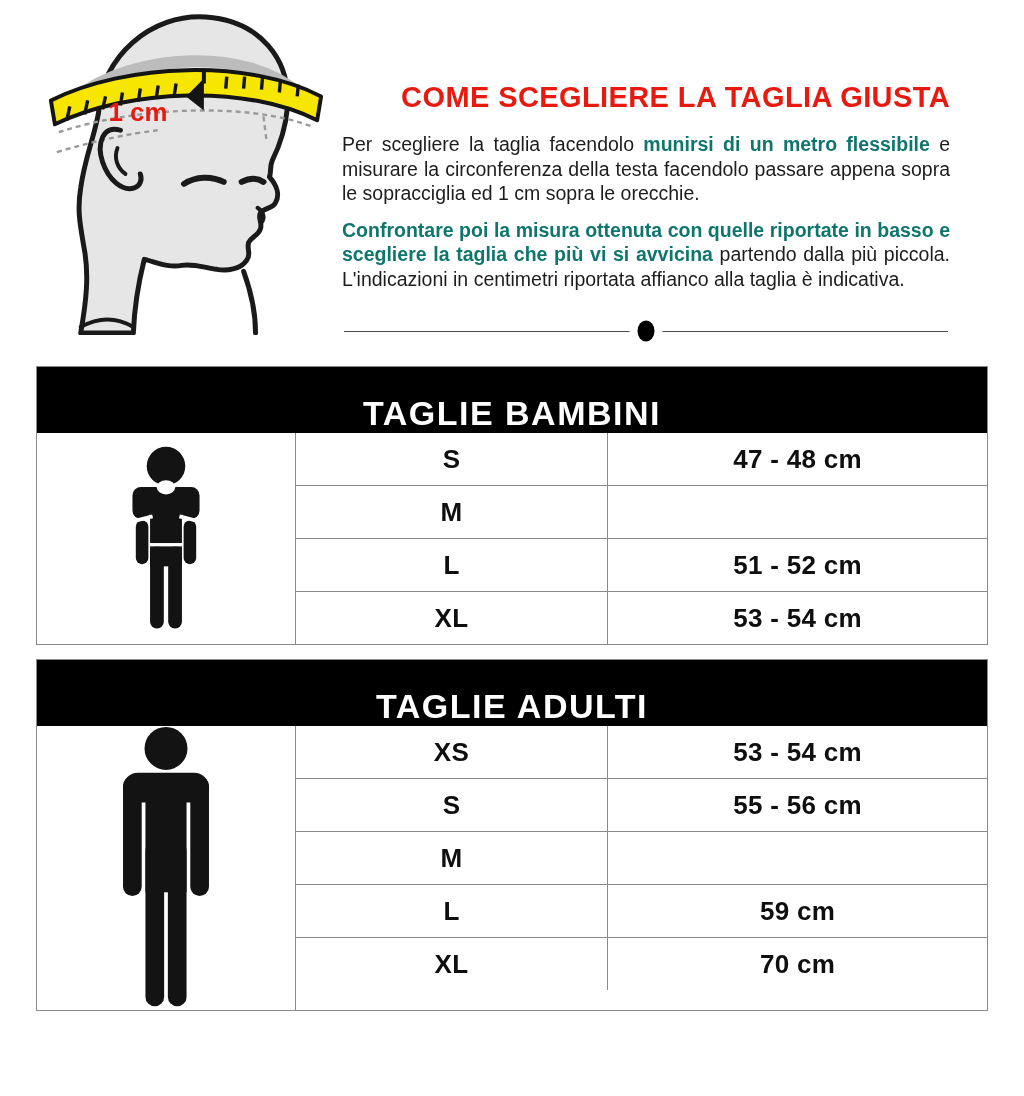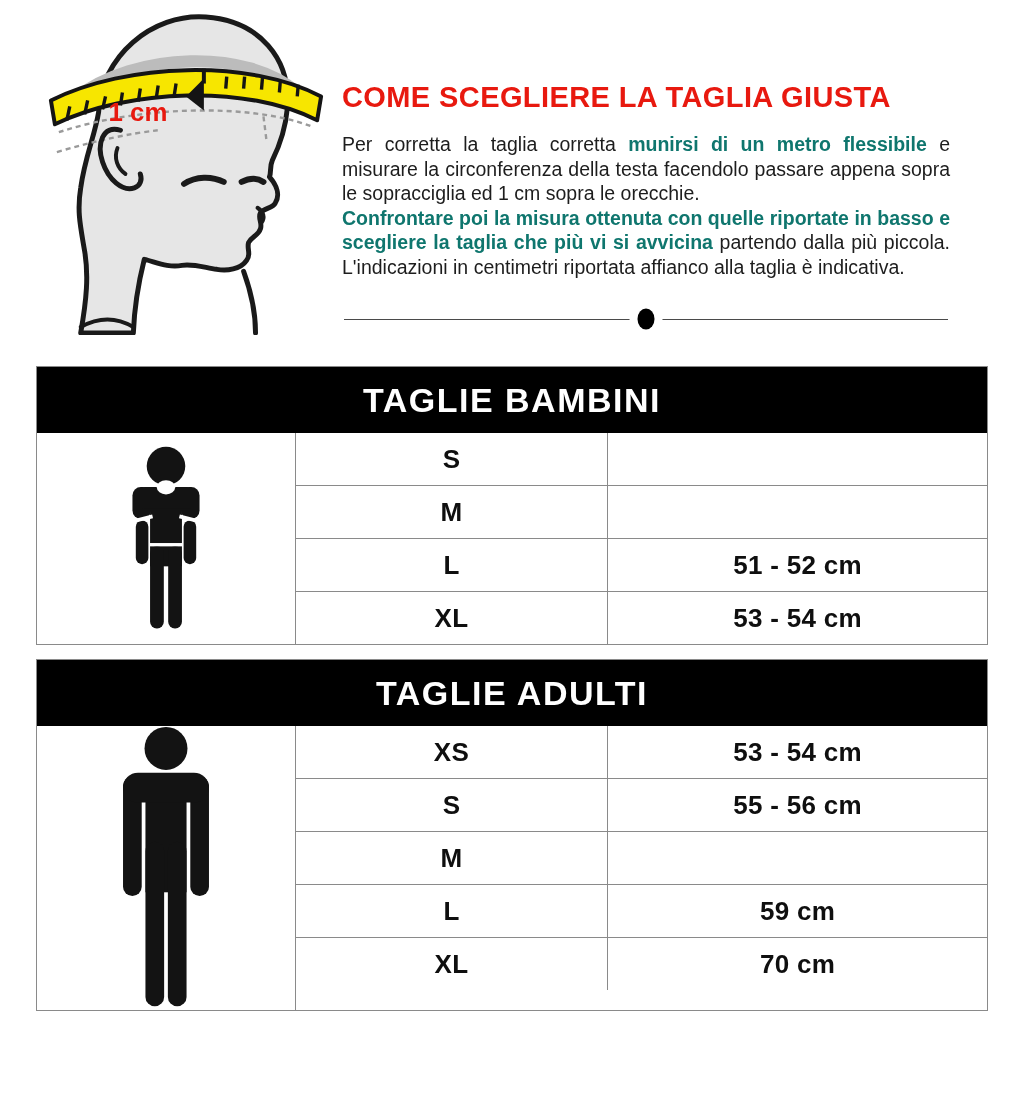--- a/index.html
+++ b/index.html
@@ -3,34 +3,34 @@
 <meta charset="utf-8">
 <style>
   html,body{margin:0;padding:0;background:#fff;}
   body{width:1024px;height:1096px;font-family:"Liberation Sans",sans-serif;-webkit-font-smoothing:antialiased;}
   .page{width:1024px;height:1096px;box-sizing:border-box;padding:0 36px;overflow:hidden;}
 
   
   .top{display:flex;min-height:352px;}
   .head-fig{width:298px;height:334px;margin:1px;flex:none;}
   .intro{width:608px;margin-left:6px;padding-top:82px;box-sizing:border-box;}
-  .intro h1{margin:0;font-size:29px;line-height:30px;font-weight:700;letter-spacing:.4px;color:#e8190f;}
+  .intro h1{margin:0;font-size:29px;line-height:30px;font-weight:700;letter-spacing:.4px;color:#e8190f;text-align:right;}
   .intro p{margin:20px 0 0;font-size:19.5px;line-height:24.6px;text-align:justify;color:#1d1d1d;}
-  .intro p.cont{margin-top:0;}
+  .intro p.cont{margin-top:12px;}
   .intro b{font-weight:700;color:#0f766e;}
 
   .divider{position:relative;height:22px;margin-top:28px;}
   .divider::before{content:"";position:absolute;left:2px;right:2px;top:50%;height:1px;background:#4a4a4a;}
   .divider .dot{position:absolute;left:50%;top:50%;transform:translate(-50%,-50%);
     width:17px;height:21px;background:#000;border-radius:50%;box-shadow:0 0 0 8px #fff;}
 
   
   .size-table{margin-top:14px;border:1px solid #8a8a8a;}
   .size-table + .size-table{}
-  .bar{background:#000;height:66px;display:flex;align-items:center;justify-content:center;}
+  .bar{background:#000;height:66px;display:flex;align-items:flex-end;justify-content:center;}
   .bar h2{margin:0;color:#fff;font-size:34px;font-weight:700;letter-spacing:1.5px;}
   .tbody{display:flex;}
   .icon-cell{width:258px;flex:none;border-right:1px solid #8a8a8a;display:flex;align-items:center;justify-content:center;}
   .rows{flex:1;display:flex;flex-direction:column;}
   .row{display:flex;height:52px;}
   .row + .row{border-top:1px solid #8a8a8a;}
   .cell{display:flex;align-items:center;justify-content:center;font-weight:700;font-size:26px;color:#0f0f0f;letter-spacing:.3px;}
   .cell.size{width:312px;flex:none;border-right:1px solid #8a8a8a;box-sizing:border-box;}
   .cell.range{flex:1;}
 </style>
@@ -88,21 +88,21 @@
           <path d="M208,272 C216,294 220,314 220,334" stroke-width="5"></path>
           <path d="M44,328 C62,318 80,318 97,328" stroke-width="4"></path>
         </g>
 
         <text x="72" y="121" font-family="Liberation Sans, sans-serif" font-size="26" font-weight="700" fill="#e8190f">1 cm</text>
       </svg>
     </figure>
 
     <div class="intro">
       <h1>COME SCEGLIERE LA TAGLIA GIUSTA</h1>
-      <p><span>Per corretta la taglia corretta </span><b>munirsi di un metro flessibile</b><span> e misurare la circonferenza della testa facendolo passare appena sopra le sopracciglia ed 1 cm sopra le orecchie.</span></p>
+      <p><span>Per scegliere la taglia facendolo </span><b>munirsi di un metro flessibile</b><span> e misurare la circonferenza della testa facendolo passare appena sopra le sopracciglia ed 1 cm sopra le orecchie.</span></p>
       <p class="cont"><b>Confrontare poi la misura ottenuta con quelle riportate in basso e scegliere la taglia che più vi si avvicina</b><span> partendo dalla più piccola. L'indicazioni in centimetri riportata affianco alla taglia è indicativa.</span></p>
       <div class="divider">
         <span class="dot"></span>
       </div>
     </div>
   </section>
 
   <section class="size-table">
     <header class="bar">
       <h2>TAGLIE BAMBINI</h2>
@@ -128,20 +128,21 @@
           </g>
           <g stroke="#ffffff" stroke-width="2.2">
             <line x1="9" y1="46" x2="23" y2="42.5"></line>
             <line x1="53" y1="46" x2="39" y2="42.5"></line>
           </g>
         </svg>
       </div>
       <div class="rows">
         <div class="row">
           <div class="cell size">S</div>
+          <div class="cell range">47 - 48 cm</div>
         </div>
         <div class="row">
           <div class="cell size">M</div>
         </div>
         <div class="row">
           <div class="cell size">L</div>
           <div class="cell range">51 - 52 cm</div>
         </div>
         <div class="row">
           <div class="cell size">XL</div>

